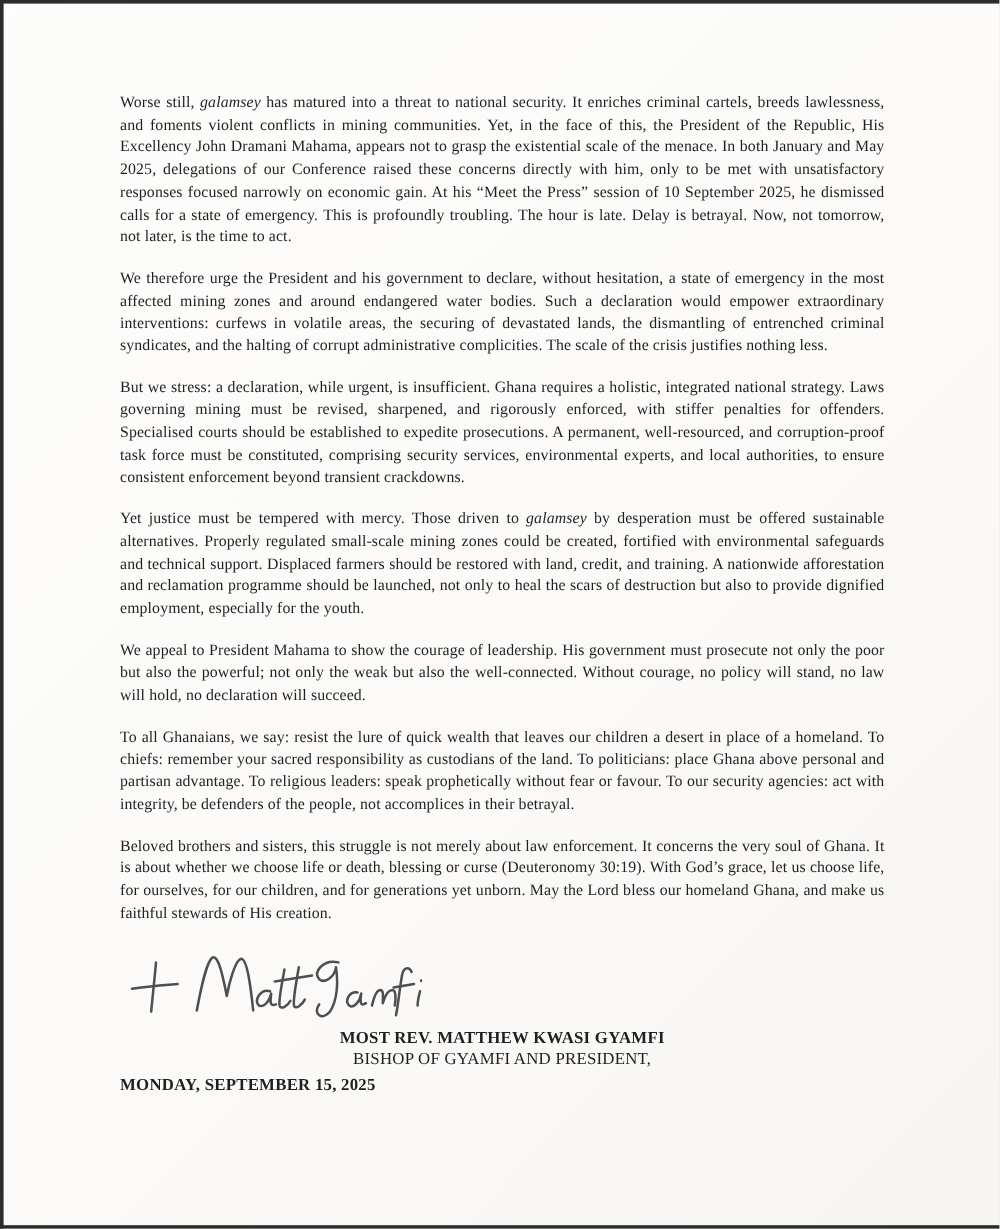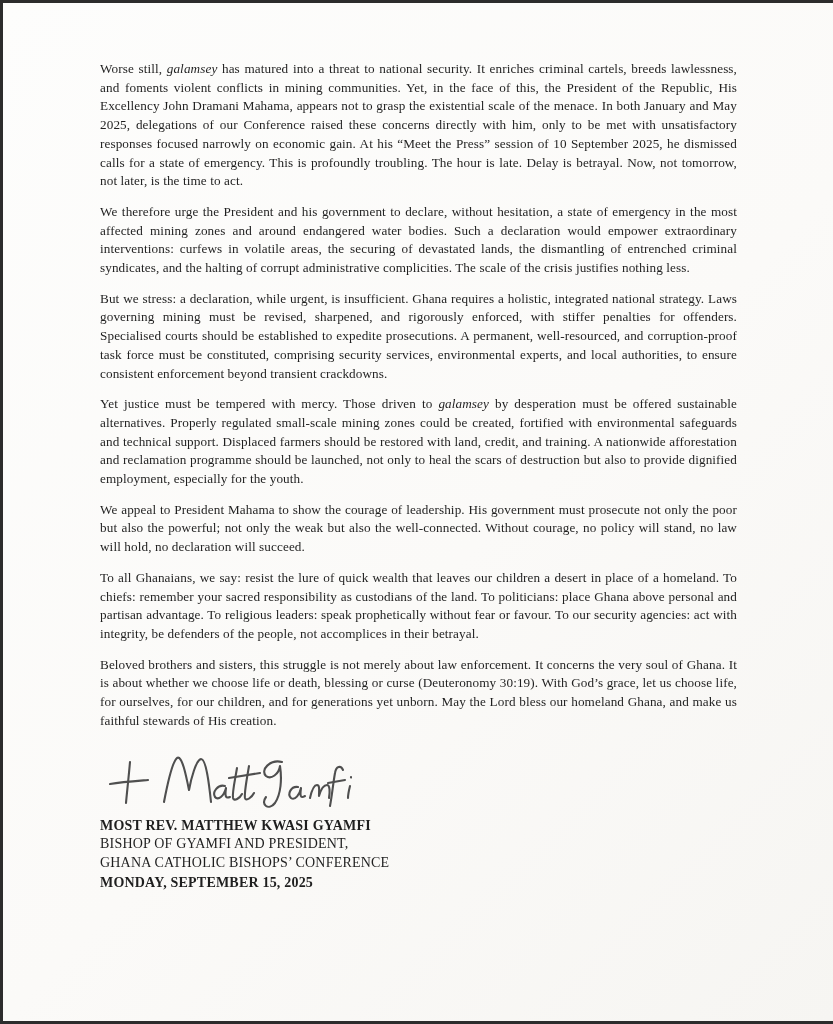--- a/index.html
+++ b/index.html
@@ -18,36 +18,37 @@
   
   .edge-top{position:absolute;top:0;left:0;width:833px;height:3px;}
   .edge-left{position:absolute;top:0;left:0;width:3px;height:1024px;}
   .edge-bottom{position:absolute;bottom:0;left:0;width:833px;height:3px;}
   .content{
     position:absolute;
     top:60px;left:100px;width:637px;
     color:#1f1f1f;
   }
   .para{
-    margin:0 0 12px 0;
+    margin:16px 0 12px 0;
     font-size:13.2px;
     line-height:18.7px;
     text-align:justify;
     letter-spacing:.1px;
   }
   .para .it{font-style:italic;}
   .signature-block{
     margin:16px 0 6px 2px;
     height:64px;
   }
   .sig-svg{display:block;}
   .signatory{
     font-size:14px;
     line-height:18.5px;
     letter-spacing:.2px;
+    text-align:center;
   }
   .signatory .name{font-weight:bold;}
   .date-line{
     margin-top:3px;
     font-weight:bold;
     font-size:14px;
     letter-spacing:.2px;
   }
 </style>
 </head>
@@ -96,19 +97,18 @@
 
           <path d="M248,39 C247,43 246,48 246,51"></path>
           <path d="M249,30 L249,30.5"></path>
         </g>
       </svg>
     </div>
 
     <div class="signatory">
       <div class="name">MOST REV. MATTHEW KWASI GYAMFI</div>
       <div>BISHOP OF GYAMFI AND PRESIDENT,</div>
-      <div>GHANA CATHOLIC BISHOPS’ CONFERENCE</div>
     </div>
 
     <div class="date-line">MONDAY, SEPTEMBER 15, 2025</div>
 
   </div>
 </div>
 
 </body></html>

